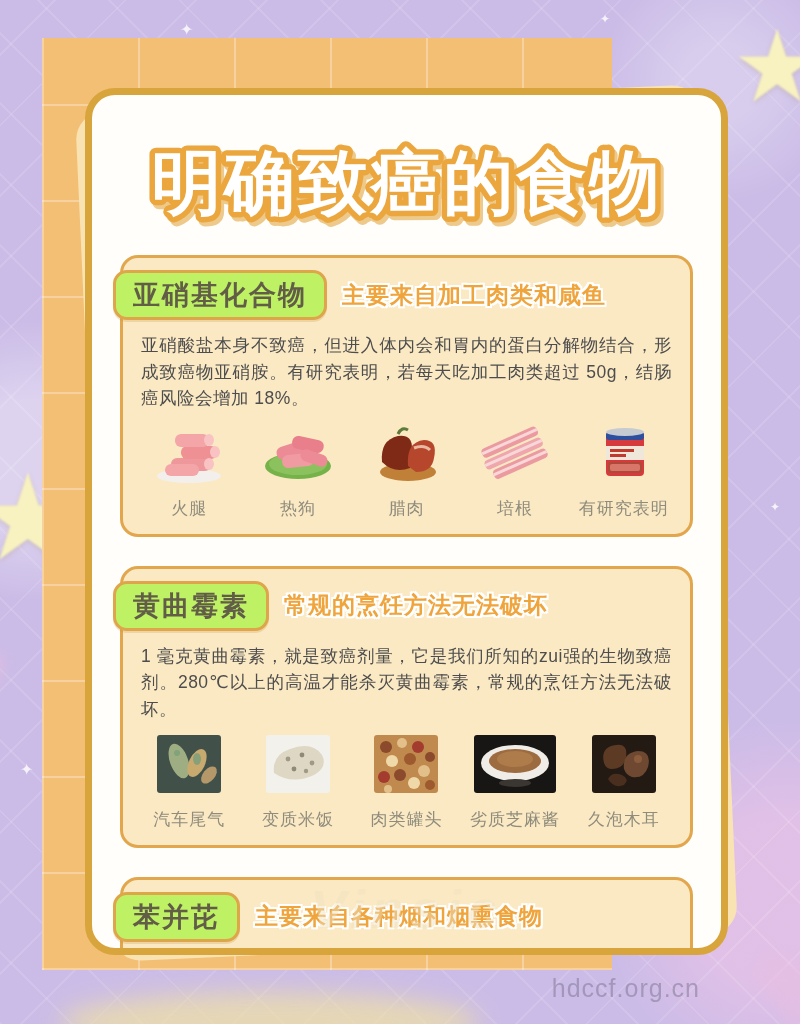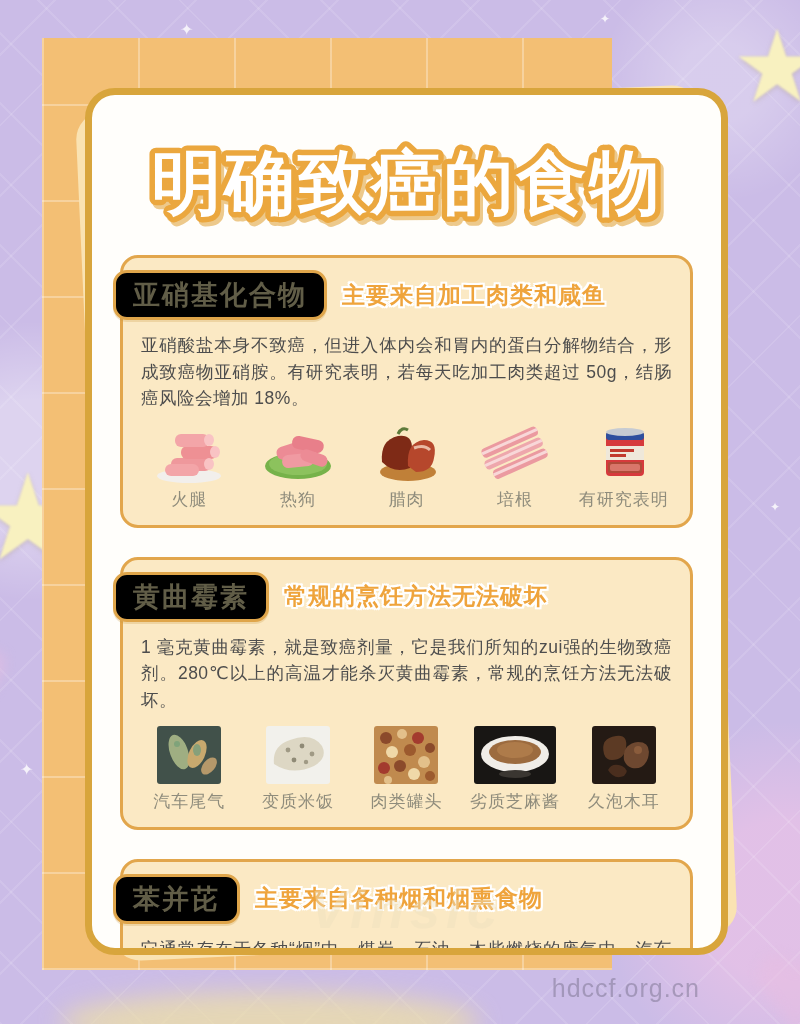--- a/index.html
+++ b/index.html
@@ -50,38 +50,38 @@
   }
   .title-svg text{paint-order:stroke fill;}
 
   .sections{padding:14px 28px 0;}
   .section{
     position:relative;background:#fbe9c4;border:3px solid #e2a64c;border-radius:18px;
     margin-bottom:29px;padding:10px 0 6px;
   }
   .sec-head{display:flex;align-items:center;margin-left:-10px;margin-top:2px;}
   .badge{
-    background:#000000;border:3px solid #dfa54a;border-radius:14px;
+    background:#bef264;border:3px solid #dfa54a;border-radius:14px;
     padding:4px 17px;font-size:27px;font-weight:bold;color:#615d47;letter-spacing:2px;
     box-shadow:0 2px 0 rgba(200,150,60,.25);white-space:nowrap;
   }
   .subtitle{
     margin-left:15px;font-size:23px;font-weight:bold;color:#efa43c;letter-spacing:1px;
     text-shadow:-2px -2px 0 #fff,2px -2px 0 #fff,-2px 2px 0 #fff,2px 2px 0 #fff,
                 -2px 0 0 #fff,2px 0 0 #fff,0 -2px 0 #fff,0 2px 0 #fff;
     white-space:nowrap;
   }
   .sec-body{
     margin:12px 18px 0;font-size:17.5px;line-height:1.52;color:#4d4d4d;
     letter-spacing:.5px;text-align:justify;
   }
   .foods{display:flex;justify-content:space-between;align-items:flex-end;padding:10px 12px 8px;}
   .food{text-align:center;flex:1;}
   .food .pic{height:62px;display:flex;align-items:flex-end;justify-content:center;}
-  .food .label{margin-top:4px;font-size:17px;color:#8f8c7c;letter-spacing:1px;white-space:nowrap;}
+  .food .label{margin-top:13px;font-size:17px;color:#8f8c7c;letter-spacing:1px;white-space:nowrap;}
 
   .vinsic{
     position:absolute;left:0;right:0;bottom:8px;text-align:center;
     font-size:54px;font-weight:bold;color:rgba(238,224,190,.45);letter-spacing:6px;
     font-style:italic;
   }
   .site-mark{
     position:absolute;right:100px;top:974px;z-index:3;
     font-size:25px;color:rgba(130,120,150,.55);letter-spacing:1px;
   }

